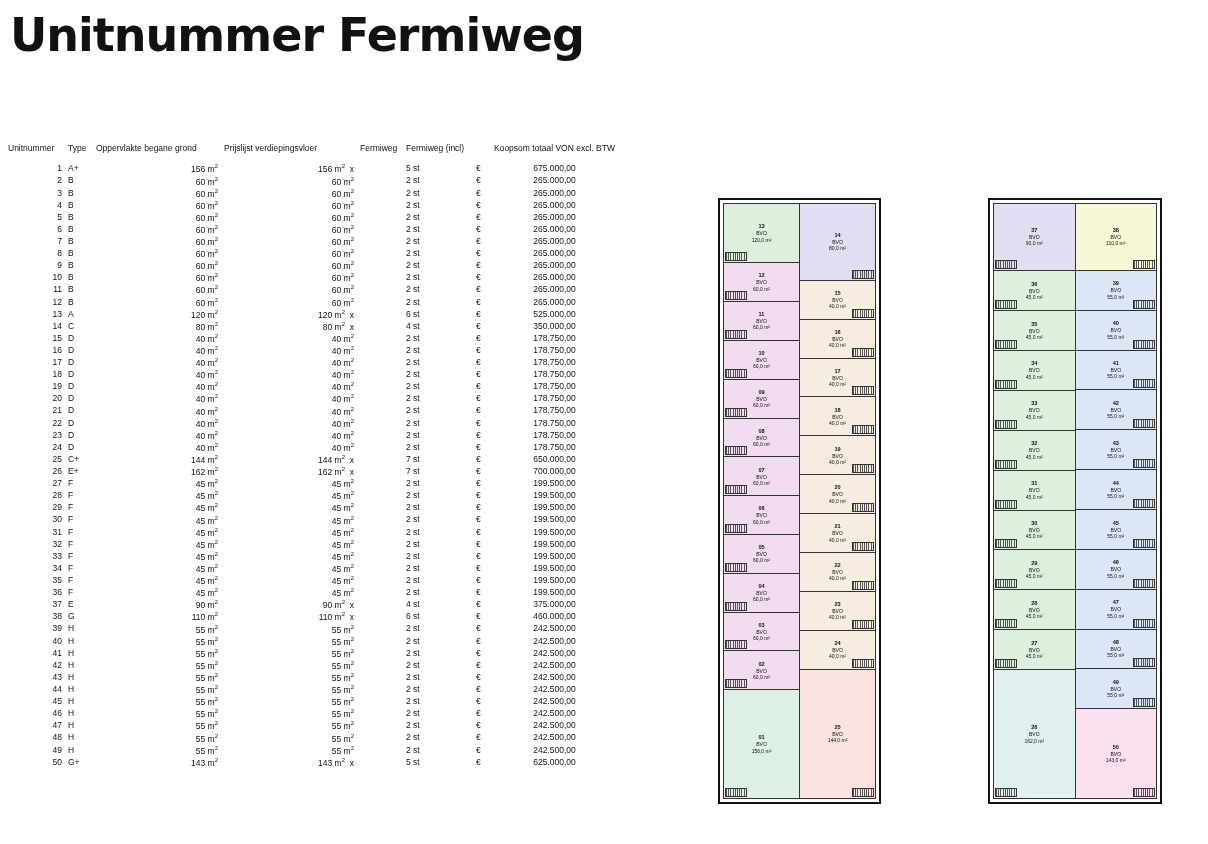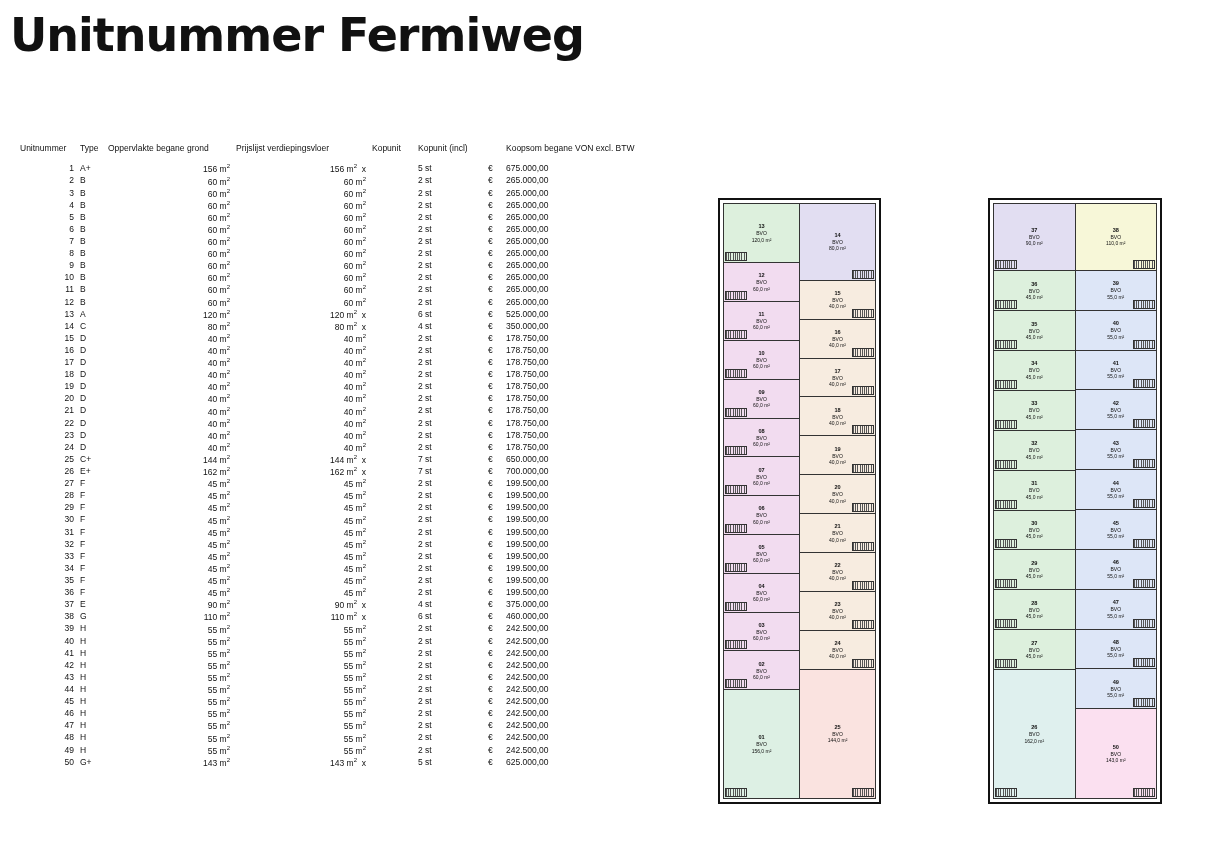--- a/index.html
+++ b/index.html
@@ -18,21 +18,21 @@
     font-size:46px;
     font-weight:bold;
     letter-spacing:-1px;
     color:#111111;
     font-family:"DejaVu Sans", sans-serif;
   }
 
   
   .table-wrap {
     position:absolute;
-    left:20px; top:144px;
+    left:8px; top:144px;
     width:660px;
   }
   table.pricelist {
     border-collapse:collapse;
     font-size:8.5px;
     line-height:1.0;
   }
   table.pricelist th {
     font-weight:normal;
     font-size:8.5px;
@@ -47,21 +47,21 @@
     color:#111;
     font-size:8.5px;
   }
   .c-unit { width:60px; text-align:right; padding-right:6px !important; }
   .c-type { width:28px; text-align:left; }
   .c-bg   { width:128px; text-align:right; }
   .c-vd   { width:136px; text-align:right; }
   .c-ko   { width:46px; text-align:left; }
   .c-park { width:70px; text-align:left; }
   .c-cur  { width:18px; text-align:left; }
-  .c-sum  { width:98px; text-align:left; }
+  .c-sum  { width:98px; text-align:center; }
   sup { font-size:6px; vertical-align:super; }
 
   
   .plan {
     position:absolute;
     border:2.5px solid #111;
     background:#fff;
   }
   #plan-left  { left:718px; top:198px; width:163px; height:606px; }
   #plan-right { left:988px; top:198px; width:174px; height:606px; }
@@ -114,24 +114,24 @@
 <div class="page-title">Unitnummer Fermiweg</div>
 
 <div class="table-wrap">
   <table class="pricelist">
     <thead>
       <tr>
         <th class="c-unit">Unitnummer</th>
         <th class="c-type">Type</th>
         <th class="c-bg">Oppervlakte begane grond</th>
         <th class="c-vd">Prijslijst verdiepingsvloer</th>
-        <th class="c-ko">Kopunit</th>
-        <th class="c-park">Kopunit (incl)</th>
+        <th class="c-ko">Fermiweg</th>
+        <th class="c-park">Fermiweg (incl)</th>
         <th class="c-cur"></th>
-        <th class="c-sum">Koopsom begane VON excl. BTW</th>
+        <th class="c-sum">Koopsom totaal VON excl. BTW</th>
       </tr>
     </thead>
     <tbody id="pricelist-body">
         <tr>
           <td class="c-unit">1</td>
           <td class="c-type">A+</td>
           <td class="c-bg">156 m<sup>2</sup></td>
           <td class="c-vd">156 m<sup>2</sup> &nbsp;x</td>
           <td class="c-ko"></td>
           <td class="c-park">5 st</td>

